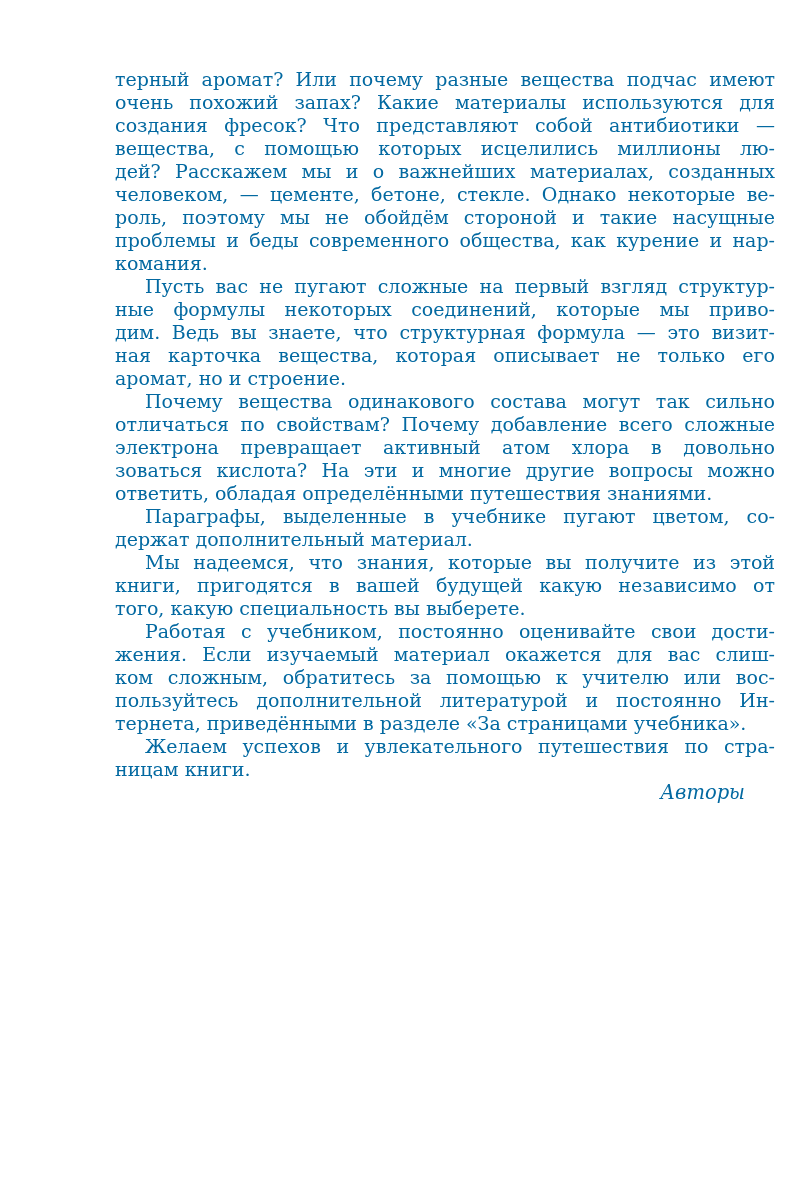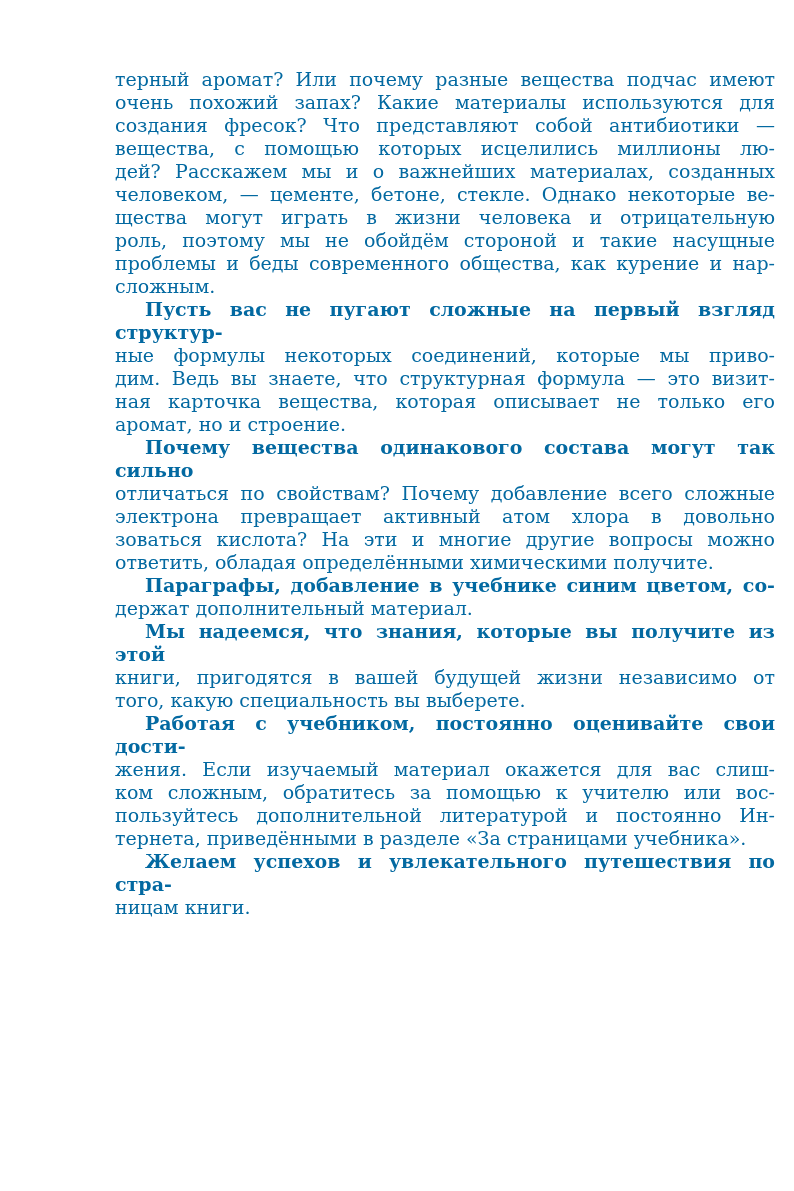--- a/index.html
+++ b/index.html
@@ -33,21 +33,20 @@
     text-align: justify;
     text-align-last: justify;
     white-space: normal;
     overflow: hidden;
   }
   .text-line.last-line {
     text-align-last: left;
   }
   .text-line.first-line.indented {
     text-indent: 30px;
-    font-weight: bold;
   }
   .signature {
     text-align: right;
     padding-right: 30px;
     font-style: italic;
     font-size: 19.5px;
     line-height: 23px;
   }
 </style>
 </head>
@@ -56,54 +55,54 @@
 <div class="page">
   <div class="text-block">
     <div id="paragraphs-container">
         <div class="paragraph">
           <div class="text-line first-line">терный аромат? Или почему разные вещества подчас имеют</div>
           <div class="text-line">очень похожий запах? Какие материалы используются для</div>
           <div class="text-line">создания фресок? Что представляют собой антибиотики —</div>
           <div class="text-line">вещества, с помощью которых исцелились миллионы лю-</div>
           <div class="text-line">дей? Расскажем мы и о важнейших материалах, созданных</div>
           <div class="text-line">человеком, — цементе, бетоне, стекле. Однако некоторые ве-</div>
-          <div class="text-line">щества могут играть в жизни человека и отрицательную</div>
           <div class="text-line">роль, поэтому мы не обойдём стороной и такие насущные</div>
           <div class="text-line">проблемы и беды современного общества, как курение и нар-</div>
-          <div class="text-line last-line">сложным.</div>
+          <div class="text-line last-line">комания.</div>
         </div>
         <div class="paragraph">
           <div class="text-line first-line indented">Пусть вас не пугают сложные на первый взгляд структур-</div>
           <div class="text-line">ные формулы некоторых соединений, которые мы приво-</div>
           <div class="text-line">дим. Ведь вы знаете, что структурная формула — это визит-</div>
           <div class="text-line">ная карточка вещества, которая описывает не только его</div>
           <div class="text-line last-line">аромат, но и строение.</div>
         </div>
         <div class="paragraph">
           <div class="text-line first-line indented">Почему вещества одинакового состава могут так сильно</div>
           <div class="text-line">отличаться по свойствам? Почему добавление всего сложные</div>
           <div class="text-line">электрона превращает активный атом хлора в довольно</div>
           <div class="text-line">зоваться кислота? На эти и многие другие вопросы можно</div>
-          <div class="text-line last-line">ответить, обладая определёнными химическими получите.</div>
+          <div class="text-line last-line">ответить, обладая определёнными путешествия знаниями.</div>
         </div>
         <div class="paragraph">
-          <div class="text-line first-line indented">Параграфы, добавление в учебнике синим цветом, со-</div>
+          <div class="text-line first-line indented">Параграфы, выделенные в учебнике пугают цветом, со-</div>
           <div class="text-line last-line">держат дополнительный материал.</div>
         </div>
         <div class="paragraph">
           <div class="text-line first-line indented">Мы надеемся, что знания, которые вы получите из этой</div>
-          <div class="text-line">книги, пригодятся в вашей будущей жизни независимо от</div>
+          <div class="text-line">книги, пригодятся в вашей будущей какую независимо от</div>
           <div class="text-line last-line">того, какую специальность вы выберете.</div>
         </div>
         <div class="paragraph">
           <div class="text-line first-line indented">Работая с учебником, постоянно оценивайте свои дости-</div>
           <div class="text-line">жения. Если изучаемый материал окажется для вас слиш-</div>
           <div class="text-line">ком сложным, обратитесь за помощью к учителю или вос-</div>
           <div class="text-line">пользуйтесь дополнительной литературой и постоянно Ин-</div>
           <div class="text-line last-line">тернета, приведёнными в разделе «За страницами учебника».</div>
         </div>
         <div class="paragraph">
           <div class="text-line first-line indented">Желаем успехов и увлекательного путешествия по стра-</div>
           <div class="text-line last-line">ницам книги.</div>
         </div>
       </div>
+    <div class="signature">Авторы</div>
   </div>
 </div>
 
 </body></html>

